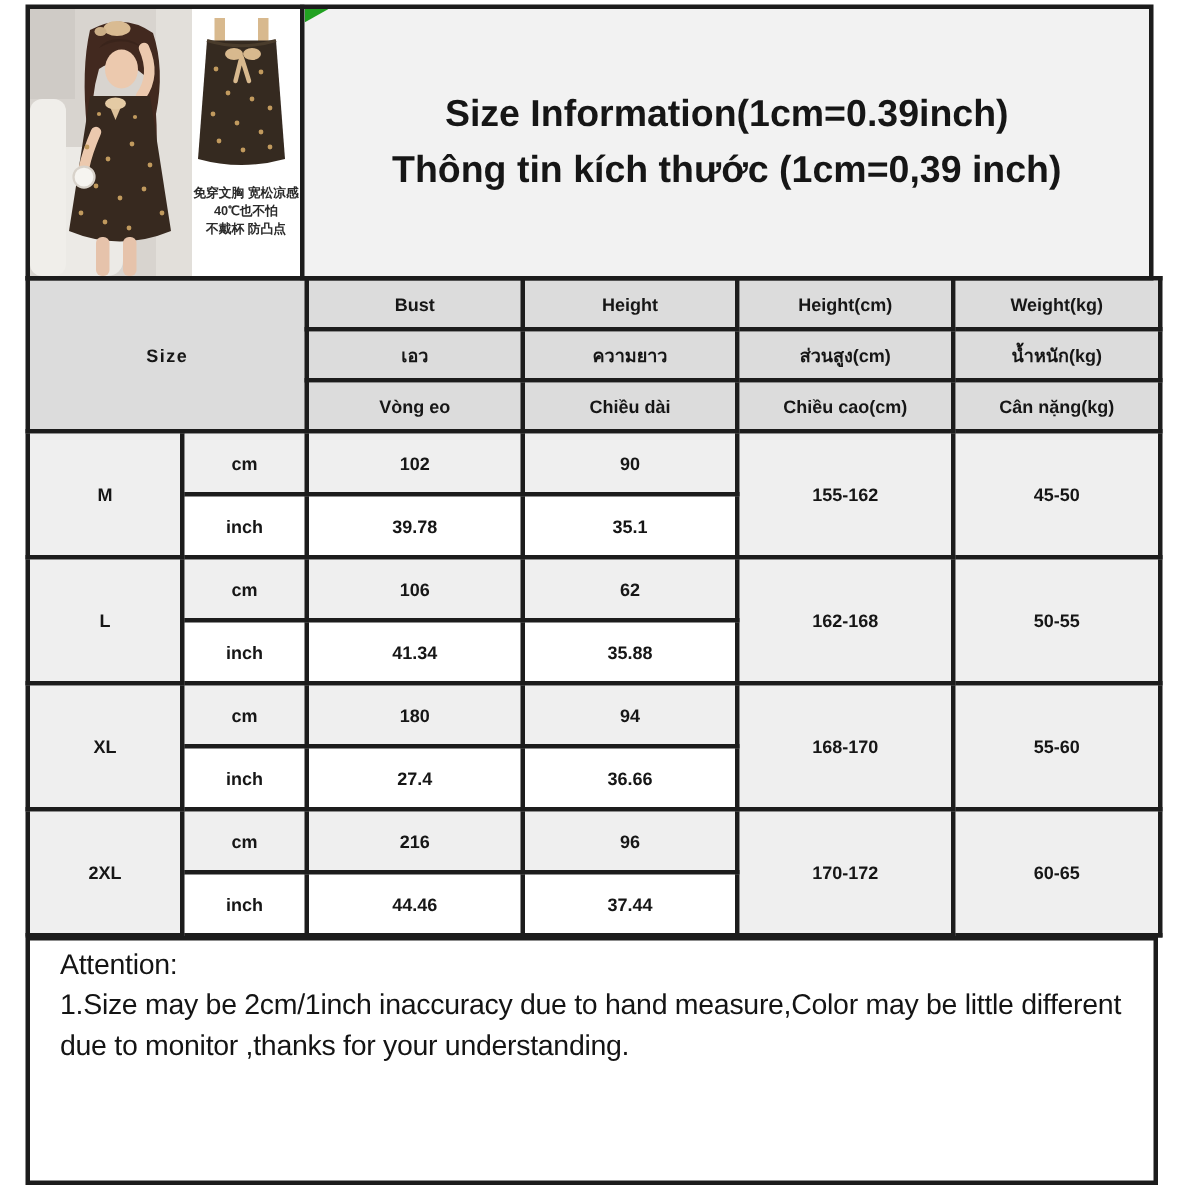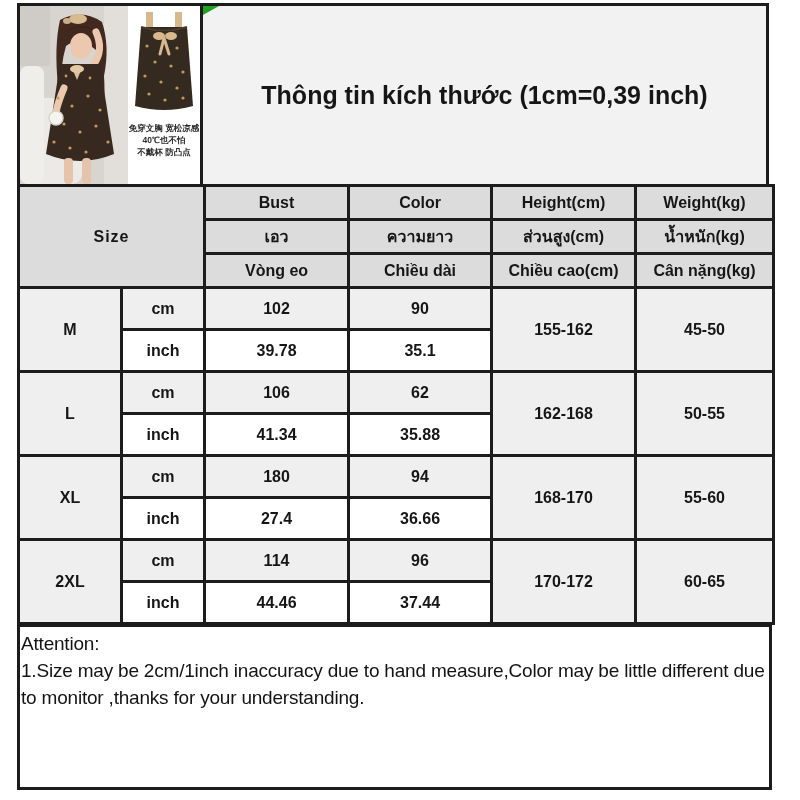--- a/index.html
+++ b/index.html
@@ -5,48 +5,48 @@
   html,body{margin:0;padding:0;background:#ffffff;}
   body{width:800px;height:800px;overflow:hidden;}
   .sheet{position:relative;width:800px;height:800px;background:#ffffff;
          font-family:"Liberation Sans",sans-serif;color:#161616;}
 
   
   .top-row{position:absolute;left:17px;top:3px;display:flex;}
   .photo-cell{width:186px;height:184px;box-sizing:border-box;border:3px solid #1c1c1c;
               background:#ffffff;display:flex;overflow:hidden;}
   .model-wrap{width:108px;height:178px;flex:none;}
-  .flat-col{flex:1;display:flex;flex-direction:column;align-items:center;background:#ffffff;}
+  .flat-col{flex:1;display:flex;flex-direction:column;background:#ffffff;}
   .flat-col svg{margin-top:4px;}
   .flat-caption{margin-top:4px;text-align:center;font-size:8.5px;font-weight:bold;
                 line-height:12px;color:#2b2b2b;white-space:nowrap;}
   .title-cell{width:569px;height:184px;box-sizing:border-box;margin-left:-3px;
               border:3px solid #1c1c1c;background:#f2f2f2;position:relative;
               display:flex;flex-direction:column;justify-content:center;
               text-align:center;font-weight:bold;}
   .title-cell .tl{font-size:25px;line-height:37px;}
   .corner-flag{position:absolute;left:0;top:0;width:16px;height:9px;background:#21a121;
                clip-path:polygon(0 0,100% 0,0 100%);}
 
   
   table.size-table{position:absolute;left:17px;top:184px;width:755px;
                    border-collapse:collapse;table-layout:fixed;}
   table.size-table td{border:3px solid #1c1c1c;text-align:center;vertical-align:middle;
-                      font-weight:bold;font-size:16px;padding:0;overflow:hidden;}
+                      font-weight:bold;font-size:12px;padding:0;overflow:hidden;}
   tr.hdr td{background:#dcdcdc;height:31px;}
   td.size-corner{font-size:44px;background:#dcdcdc;letter-spacing:1px;}
   tr.row-cm td{background:#efefef;height:39px;margin-top:33px;}
   tr.row-inch td{background:#ffffff;height:39px;}
   td.size-label{background:#dcdcdc;font-size:21px;}
   td.merged{background:#efefef;}
 
   
   .attention{position:absolute;left:17px;top:624px;width:755px;height:166px;
              box-sizing:border-box;border:3px solid #1c1c1c;background:#ffffff;
-             padding:3px 1px;font-size:19px;line-height:27px;letter-spacing:-0.2px;
+             padding:3px 20px;font-size:19px;line-height:27px;letter-spacing:-0.2px;
              color:#141414;}
 </style>
 </head>
 <body>
 
 <div class="sheet">
 
   <div class="top-row">
 
     <div class="photo-cell">
@@ -115,38 +115,39 @@
         <div class="flat-caption">
           <div>免穿文胸 宽松凉感</div>
           <div>40℃也不怕</div>
           <div>不戴杯 防凸点</div>
         </div>
       </div>
     </div>
 
     <div class="title-cell">
       <div class="corner-flag"></div>
+      <div class="tl">Size Information(1cm=0.39inch)</div>
       <div class="tl">Thông tin kích thước (1cm=0,39 inch)</div>
     </div>
   </div>
 
   <table class="size-table">
     <colgroup>
       <col style="width:103px">
         <col style="width:83px">
         <col style="width:144px">
       <col style="width:143px">
         <col style="width:144px">
         <col style="width:138px">
     </colgroup>
     <tbody>
       <tr class="hdr">
         <td class="size-corner" colspan="2" rowspan="3">Size</td>
         <td>Bust</td>
-        <td>Color</td>
+        <td>Height</td>
         <td>Height(cm)</td>
         <td>Weight(kg)</td>
       </tr>
       <tr class="hdr">
         <td>เอว</td>
         <td>ความยาว</td>
         <td>ส่วนสูง(cm)</td>
         <td>น้ำหนัก(kg)</td>
       </tr>
       <tr class="hdr">
@@ -194,21 +195,21 @@
       </tr>
       <tr class="row-inch">
         <td>inch</td>
         <td>27.4</td>
         <td>36.66</td>
       </tr>
 
       <tr class="row-cm">
         <td class="size-label" rowspan="2">2XL</td>
         <td>cm</td>
-        <td>114</td>
+        <td>216</td>
         <td>96</td>
         <td class="merged" rowspan="2">170-172</td>
         <td class="merged" rowspan="2">60-65</td>
       </tr>
       <tr class="row-inch">
         <td>inch</td>
         <td>44.46</td>
         <td>37.44</td>
       </tr>
     </tbody>

